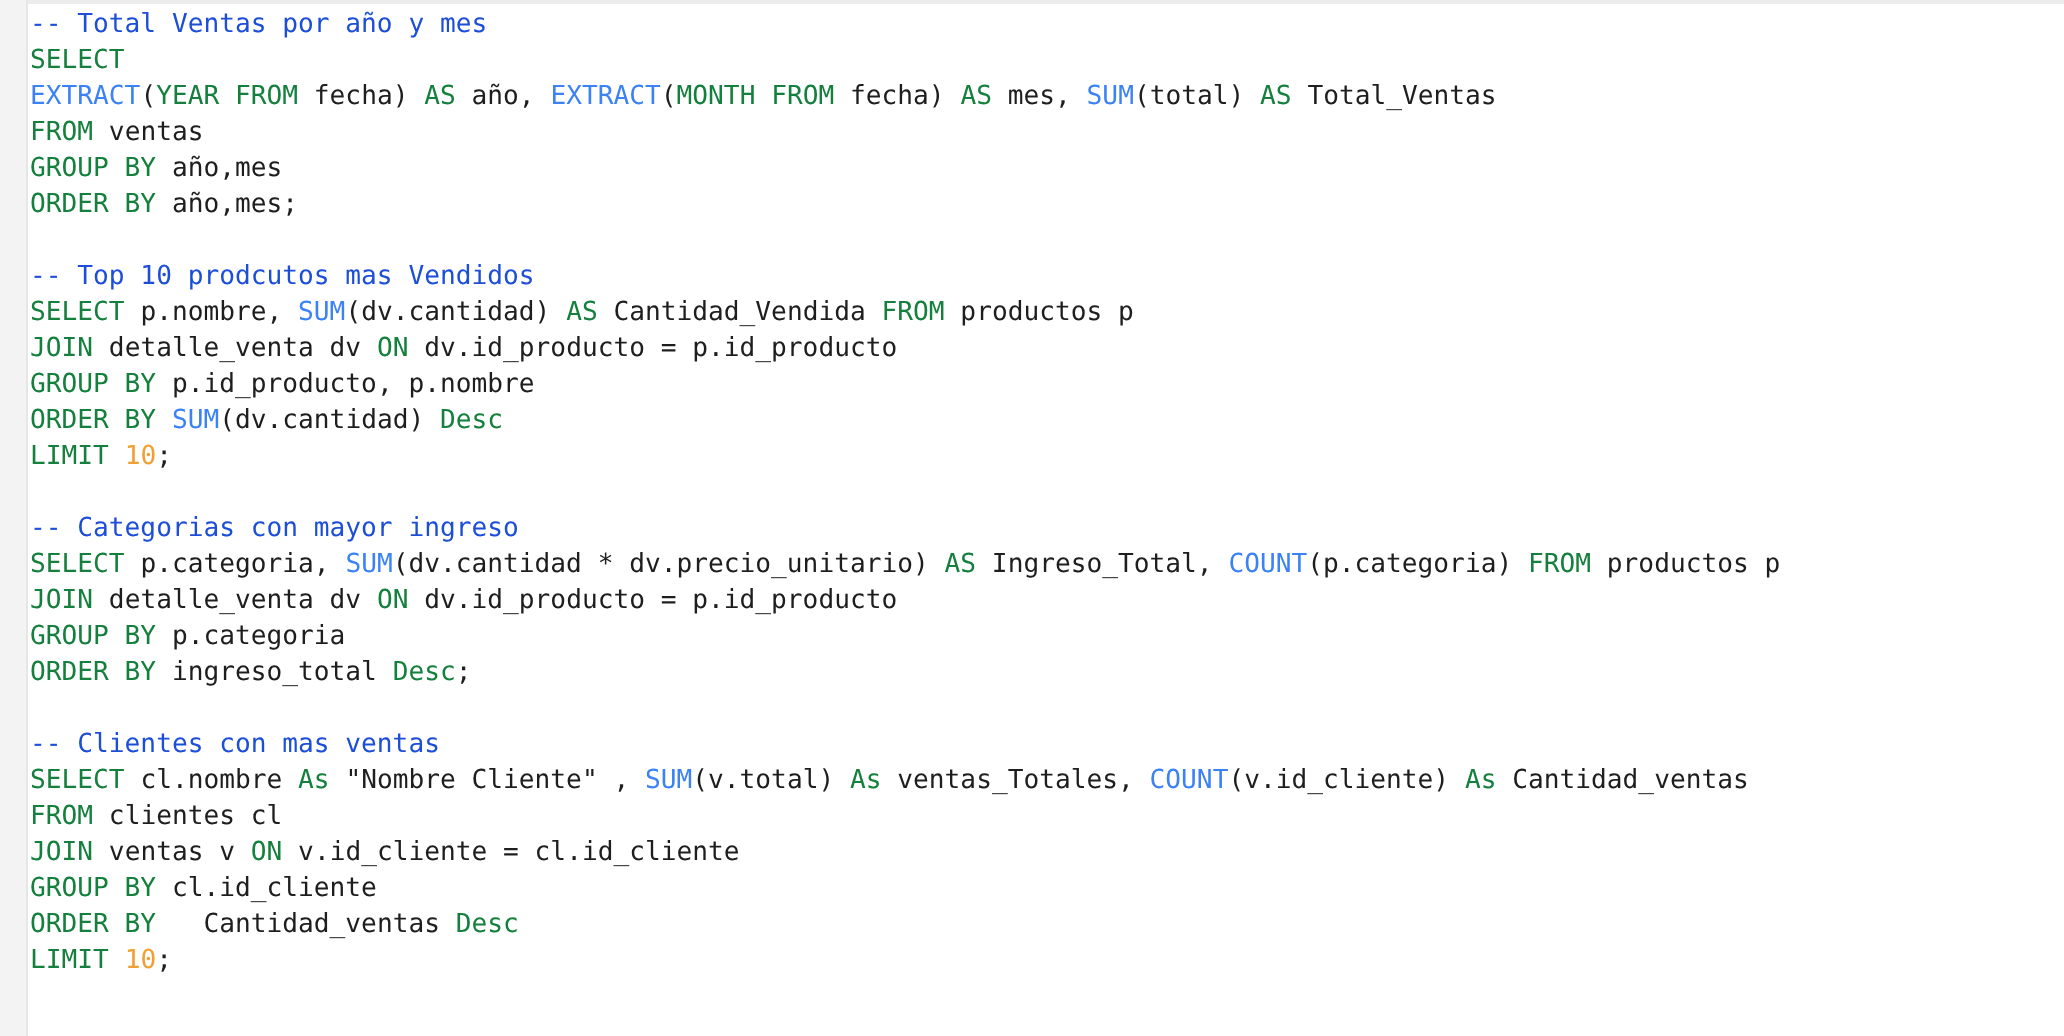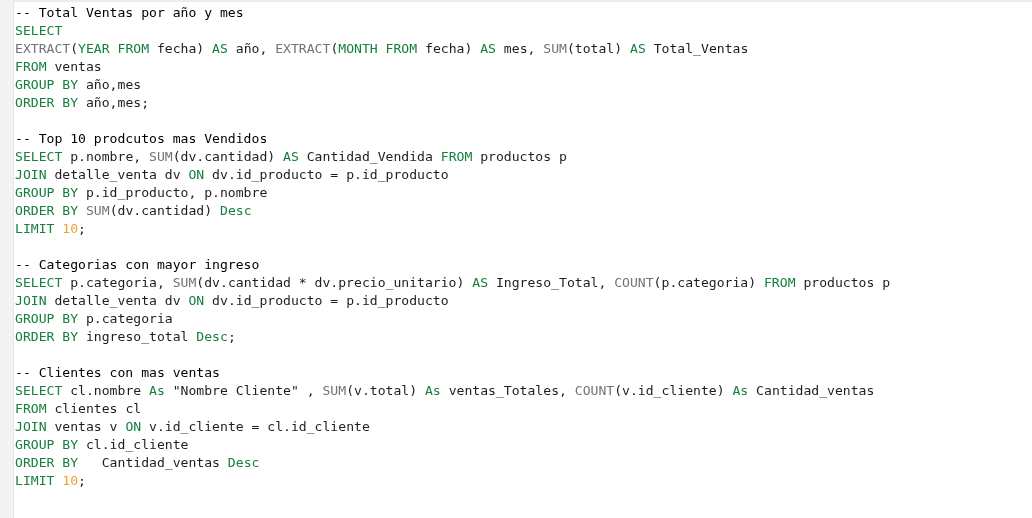--- a/index.html
+++ b/index.html
@@ -4,22 +4,22 @@
 <style>
   html, body { margin:0; padding:0; }
   body { width:1032px; height:518px; background:#ffffff; overflow:hidden; position:relative; }
   .topbar { position:absolute; left:0; top:0; width:1032px; height:2px; background:#ececec; }
   .gutter { position:absolute; left:0; top:0; width:13px; height:518px; background:#f3f3f3; border-right:1px solid #e6e6e6; }
   .editor { position:absolute; left:15px; top:4px; right:0; bottom:0;
             font-family:"DejaVu Sans Mono", "Liberation Mono", monospace; font-size:13.1px;
             line-height:18px; color:#1e1e1e; white-space:pre; }
   .line { height:18px; }
   .tok-keyword { color:#15803d; }
-  .tok-function { color:#737373; }
-  .tok-comment { color:#000000; }
+  .tok-function { color:#3b82f6; }
+  .tok-comment { color:#1d4ed8; }
   .tok-number { color:#f0a030; }
   .tok-ident { color:#1e1e1e; }
 </style>
 </head>
 <body>
 
 <div class="topbar"></div>
 <div class="gutter"></div>
 <div class="editor" id="editor"><div class="line"><span class="tok-comment">-- Total Ventas por año y mes</span></div><div class="line"><span class="tok-keyword">SELECT</span></div><div class="line"><span class="tok-function">EXTRACT</span><span class="tok-ident">(</span><span class="tok-keyword">YEAR FROM</span><span class="tok-ident"> fecha) </span><span class="tok-keyword">AS</span><span class="tok-ident"> año, </span><span class="tok-function">EXTRACT</span><span class="tok-ident">(</span><span class="tok-keyword">MONTH FROM</span><span class="tok-ident"> fecha) </span><span class="tok-keyword">AS</span><span class="tok-ident"> mes, </span><span class="tok-function">SUM</span><span class="tok-ident">(total) </span><span class="tok-keyword">AS</span><span class="tok-ident"> Total_Ventas</span></div><div class="line"><span class="tok-keyword">FROM</span><span class="tok-ident"> ventas</span></div><div class="line"><span class="tok-keyword">GROUP BY</span><span class="tok-ident"> año,mes</span></div><div class="line"><span class="tok-keyword">ORDER BY</span><span class="tok-ident"> año,mes;</span></div><div class="line"> </div><div class="line"><span class="tok-comment">-- Top 10 prodcutos mas Vendidos</span></div><div class="line"><span class="tok-keyword">SELECT</span><span class="tok-ident"> p.nombre, </span><span class="tok-function">SUM</span><span class="tok-ident">(dv.cantidad) </span><span class="tok-keyword">AS</span><span class="tok-ident"> Cantidad_Vendida </span><span class="tok-keyword">FROM</span><span class="tok-ident"> productos p</span></div><div class="line"><span class="tok-keyword">JOIN</span><span class="tok-ident"> detalle_venta dv </span><span class="tok-keyword">ON</span><span class="tok-ident"> dv.id_producto = p.id_producto</span></div><div class="line"><span class="tok-keyword">GROUP BY</span><span class="tok-ident"> p.id_producto, p.nombre</span></div><div class="line"><span class="tok-keyword">ORDER BY</span><span class="tok-ident"> </span><span class="tok-function">SUM</span><span class="tok-ident">(dv.cantidad) </span><span class="tok-keyword">Desc</span></div><div class="line"><span class="tok-keyword">LIMIT</span><span class="tok-ident"> </span><span class="tok-number">10</span><span class="tok-ident">;</span></div><div class="line"> </div><div class="line"><span class="tok-comment">-- Categorias con mayor ingreso</span></div><div class="line"><span class="tok-keyword">SELECT</span><span class="tok-ident"> p.categoria, </span><span class="tok-function">SUM</span><span class="tok-ident">(dv.cantidad * dv.precio_unitario) </span><span class="tok-keyword">AS</span><span class="tok-ident"> Ingreso_Total, </span><span class="tok-function">COUNT</span><span class="tok-ident">(p.categoria) </span><span class="tok-keyword">FROM</span><span class="tok-ident"> productos p</span></div><div class="line"><span class="tok-keyword">JOIN</span><span class="tok-ident"> detalle_venta dv </span><span class="tok-keyword">ON</span><span class="tok-ident"> dv.id_producto = p.id_producto</span></div><div class="line"><span class="tok-keyword">GROUP BY</span><span class="tok-ident"> p.categoria</span></div><div class="line"><span class="tok-keyword">ORDER BY</span><span class="tok-ident"> ingreso_total </span><span class="tok-keyword">Desc</span><span class="tok-ident">;</span></div><div class="line"> </div><div class="line"><span class="tok-comment">-- Clientes con mas ventas</span></div><div class="line"><span class="tok-keyword">SELECT</span><span class="tok-ident"> cl.nombre </span><span class="tok-keyword">As</span><span class="tok-ident"> "Nombre Cliente" , </span><span class="tok-function">SUM</span><span class="tok-ident">(v.total) </span><span class="tok-keyword">As</span><span class="tok-ident"> ventas_Totales, </span><span class="tok-function">COUNT</span><span class="tok-ident">(v.id_cliente) </span><span class="tok-keyword">As</span><span class="tok-ident"> Cantidad_ventas</span></div><div class="line"><span class="tok-keyword">FROM</span><span class="tok-ident"> clientes cl</span></div><div class="line"><span class="tok-keyword">JOIN</span><span class="tok-ident"> ventas v </span><span class="tok-keyword">ON</span><span class="tok-ident"> v.id_cliente = cl.id_cliente</span></div><div class="line"><span class="tok-keyword">GROUP BY</span><span class="tok-ident"> cl.id_cliente</span></div><div class="line"><span class="tok-keyword">ORDER BY</span><span class="tok-ident">   Cantidad_ventas </span><span class="tok-keyword">Desc</span></div><div class="line"><span class="tok-keyword">LIMIT</span><span class="tok-ident"> </span><span class="tok-number">10</span><span class="tok-ident">;</span></div></div>
 

